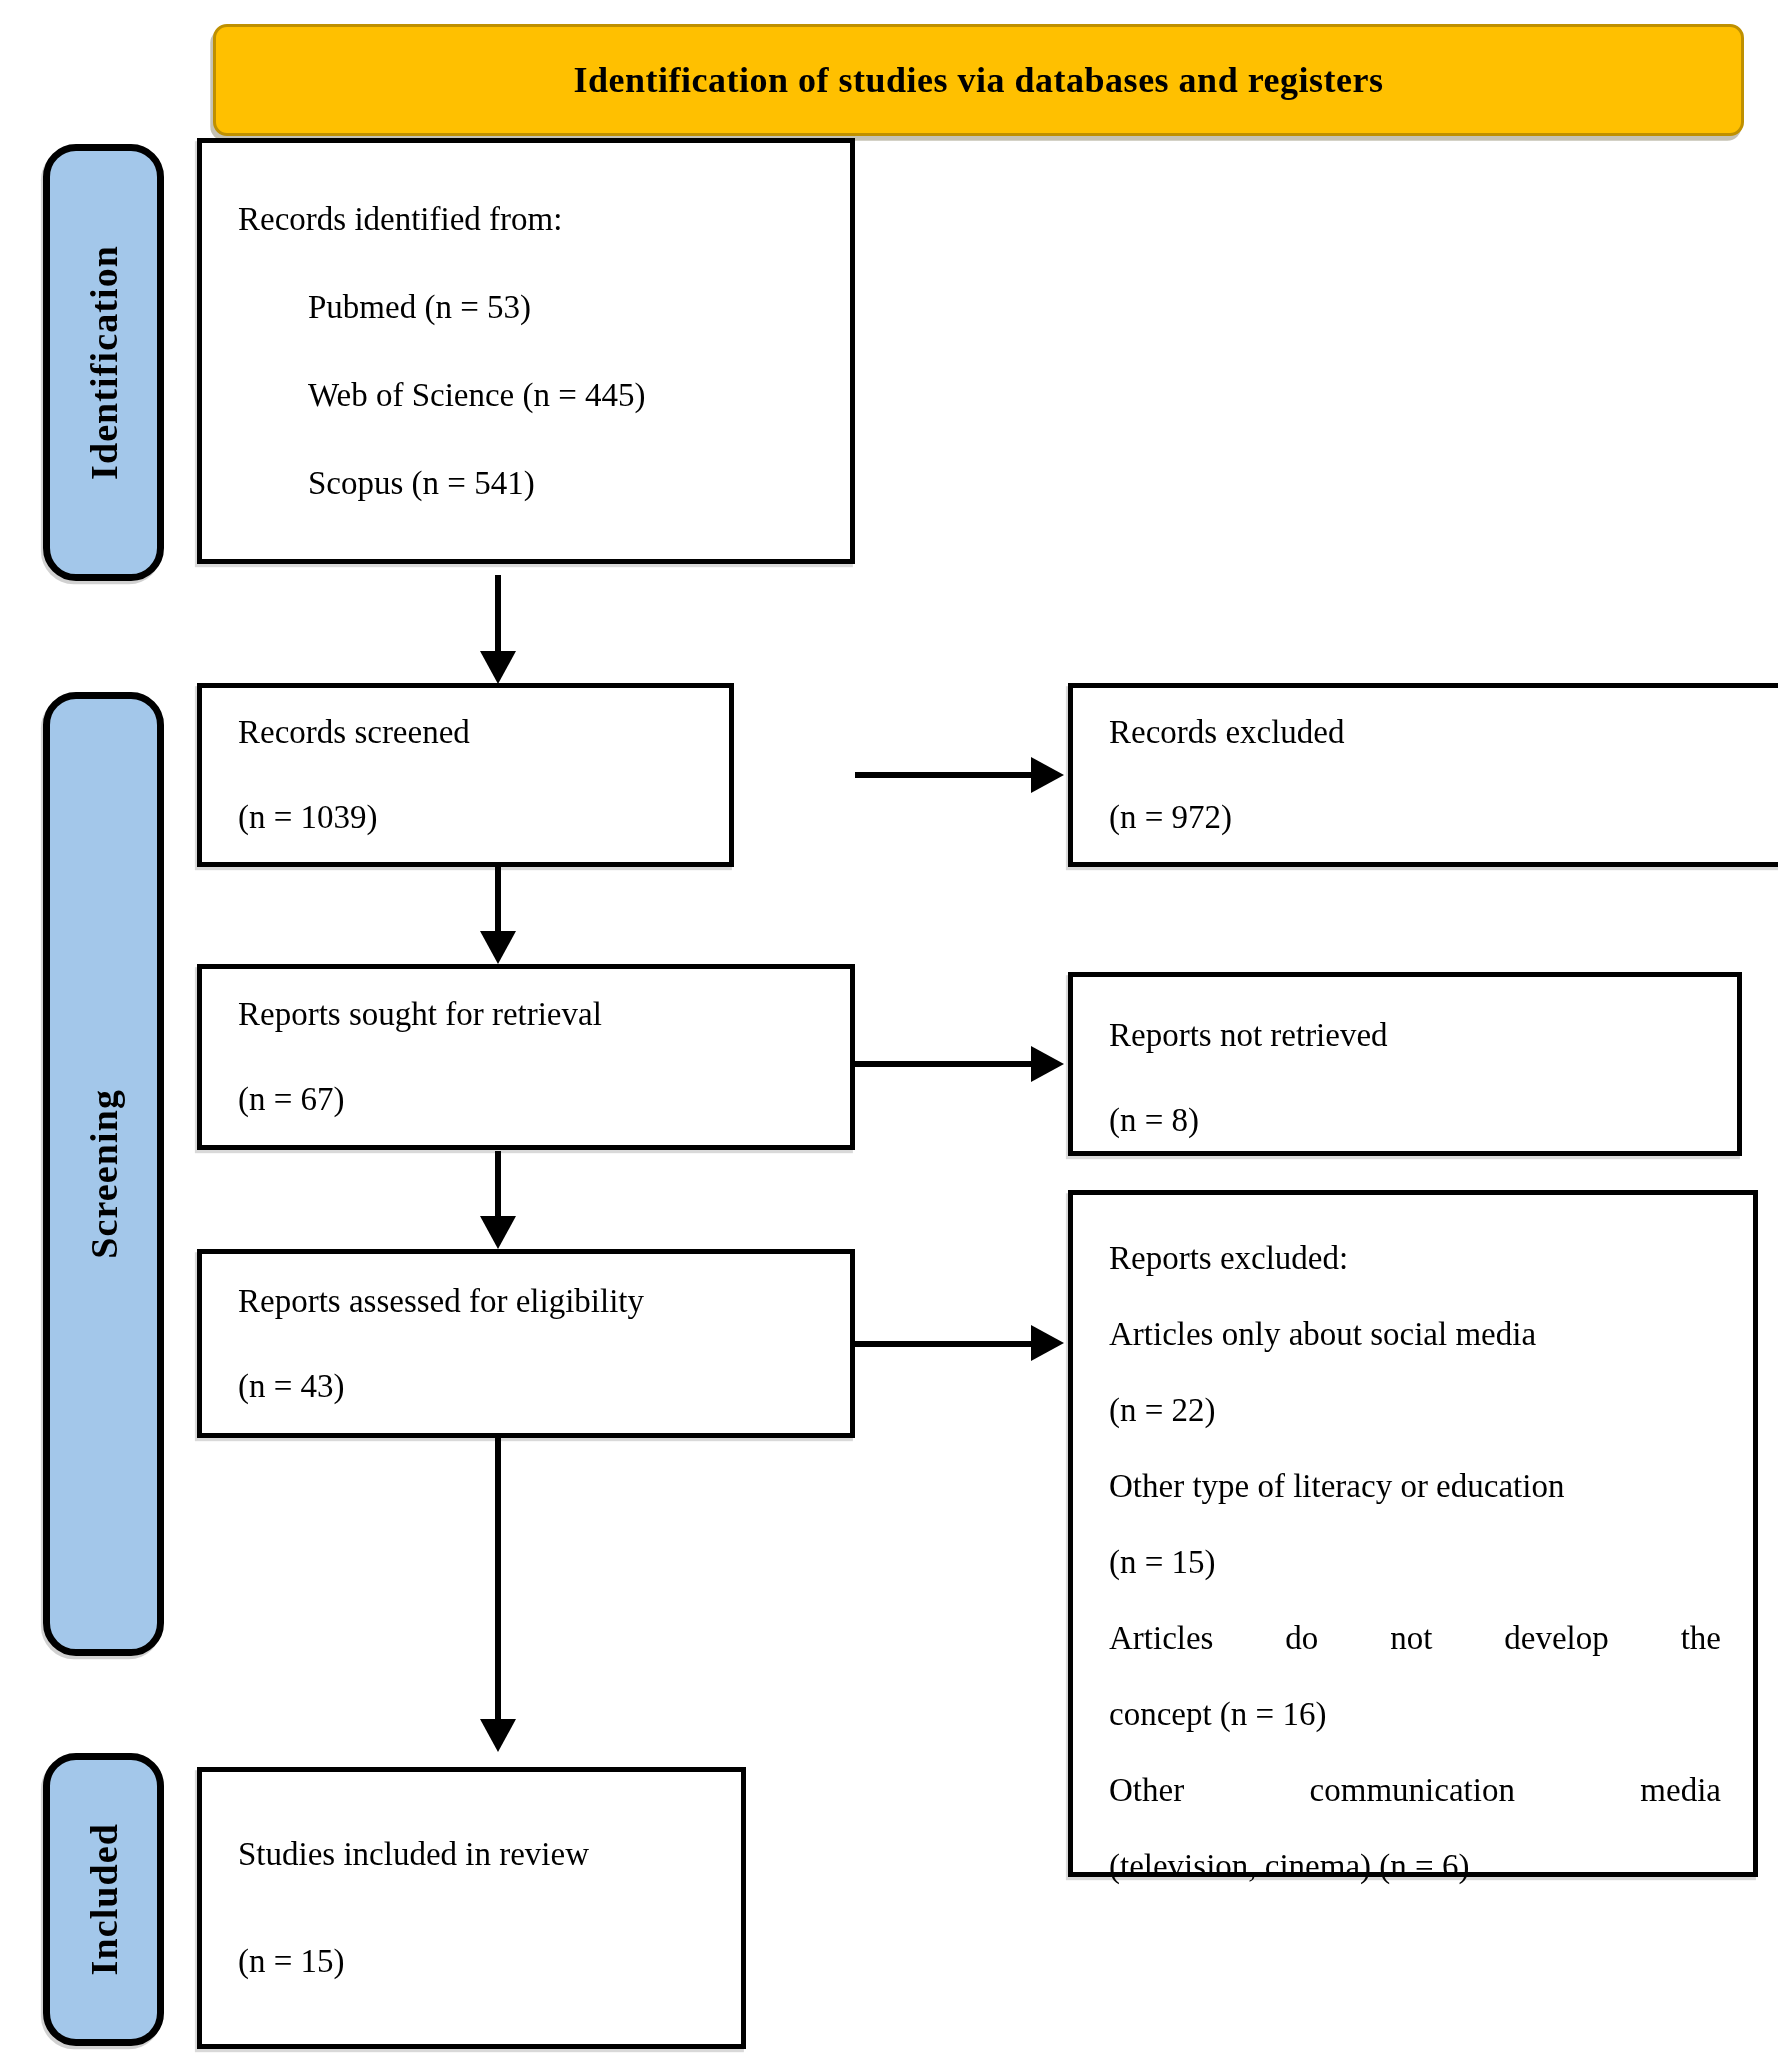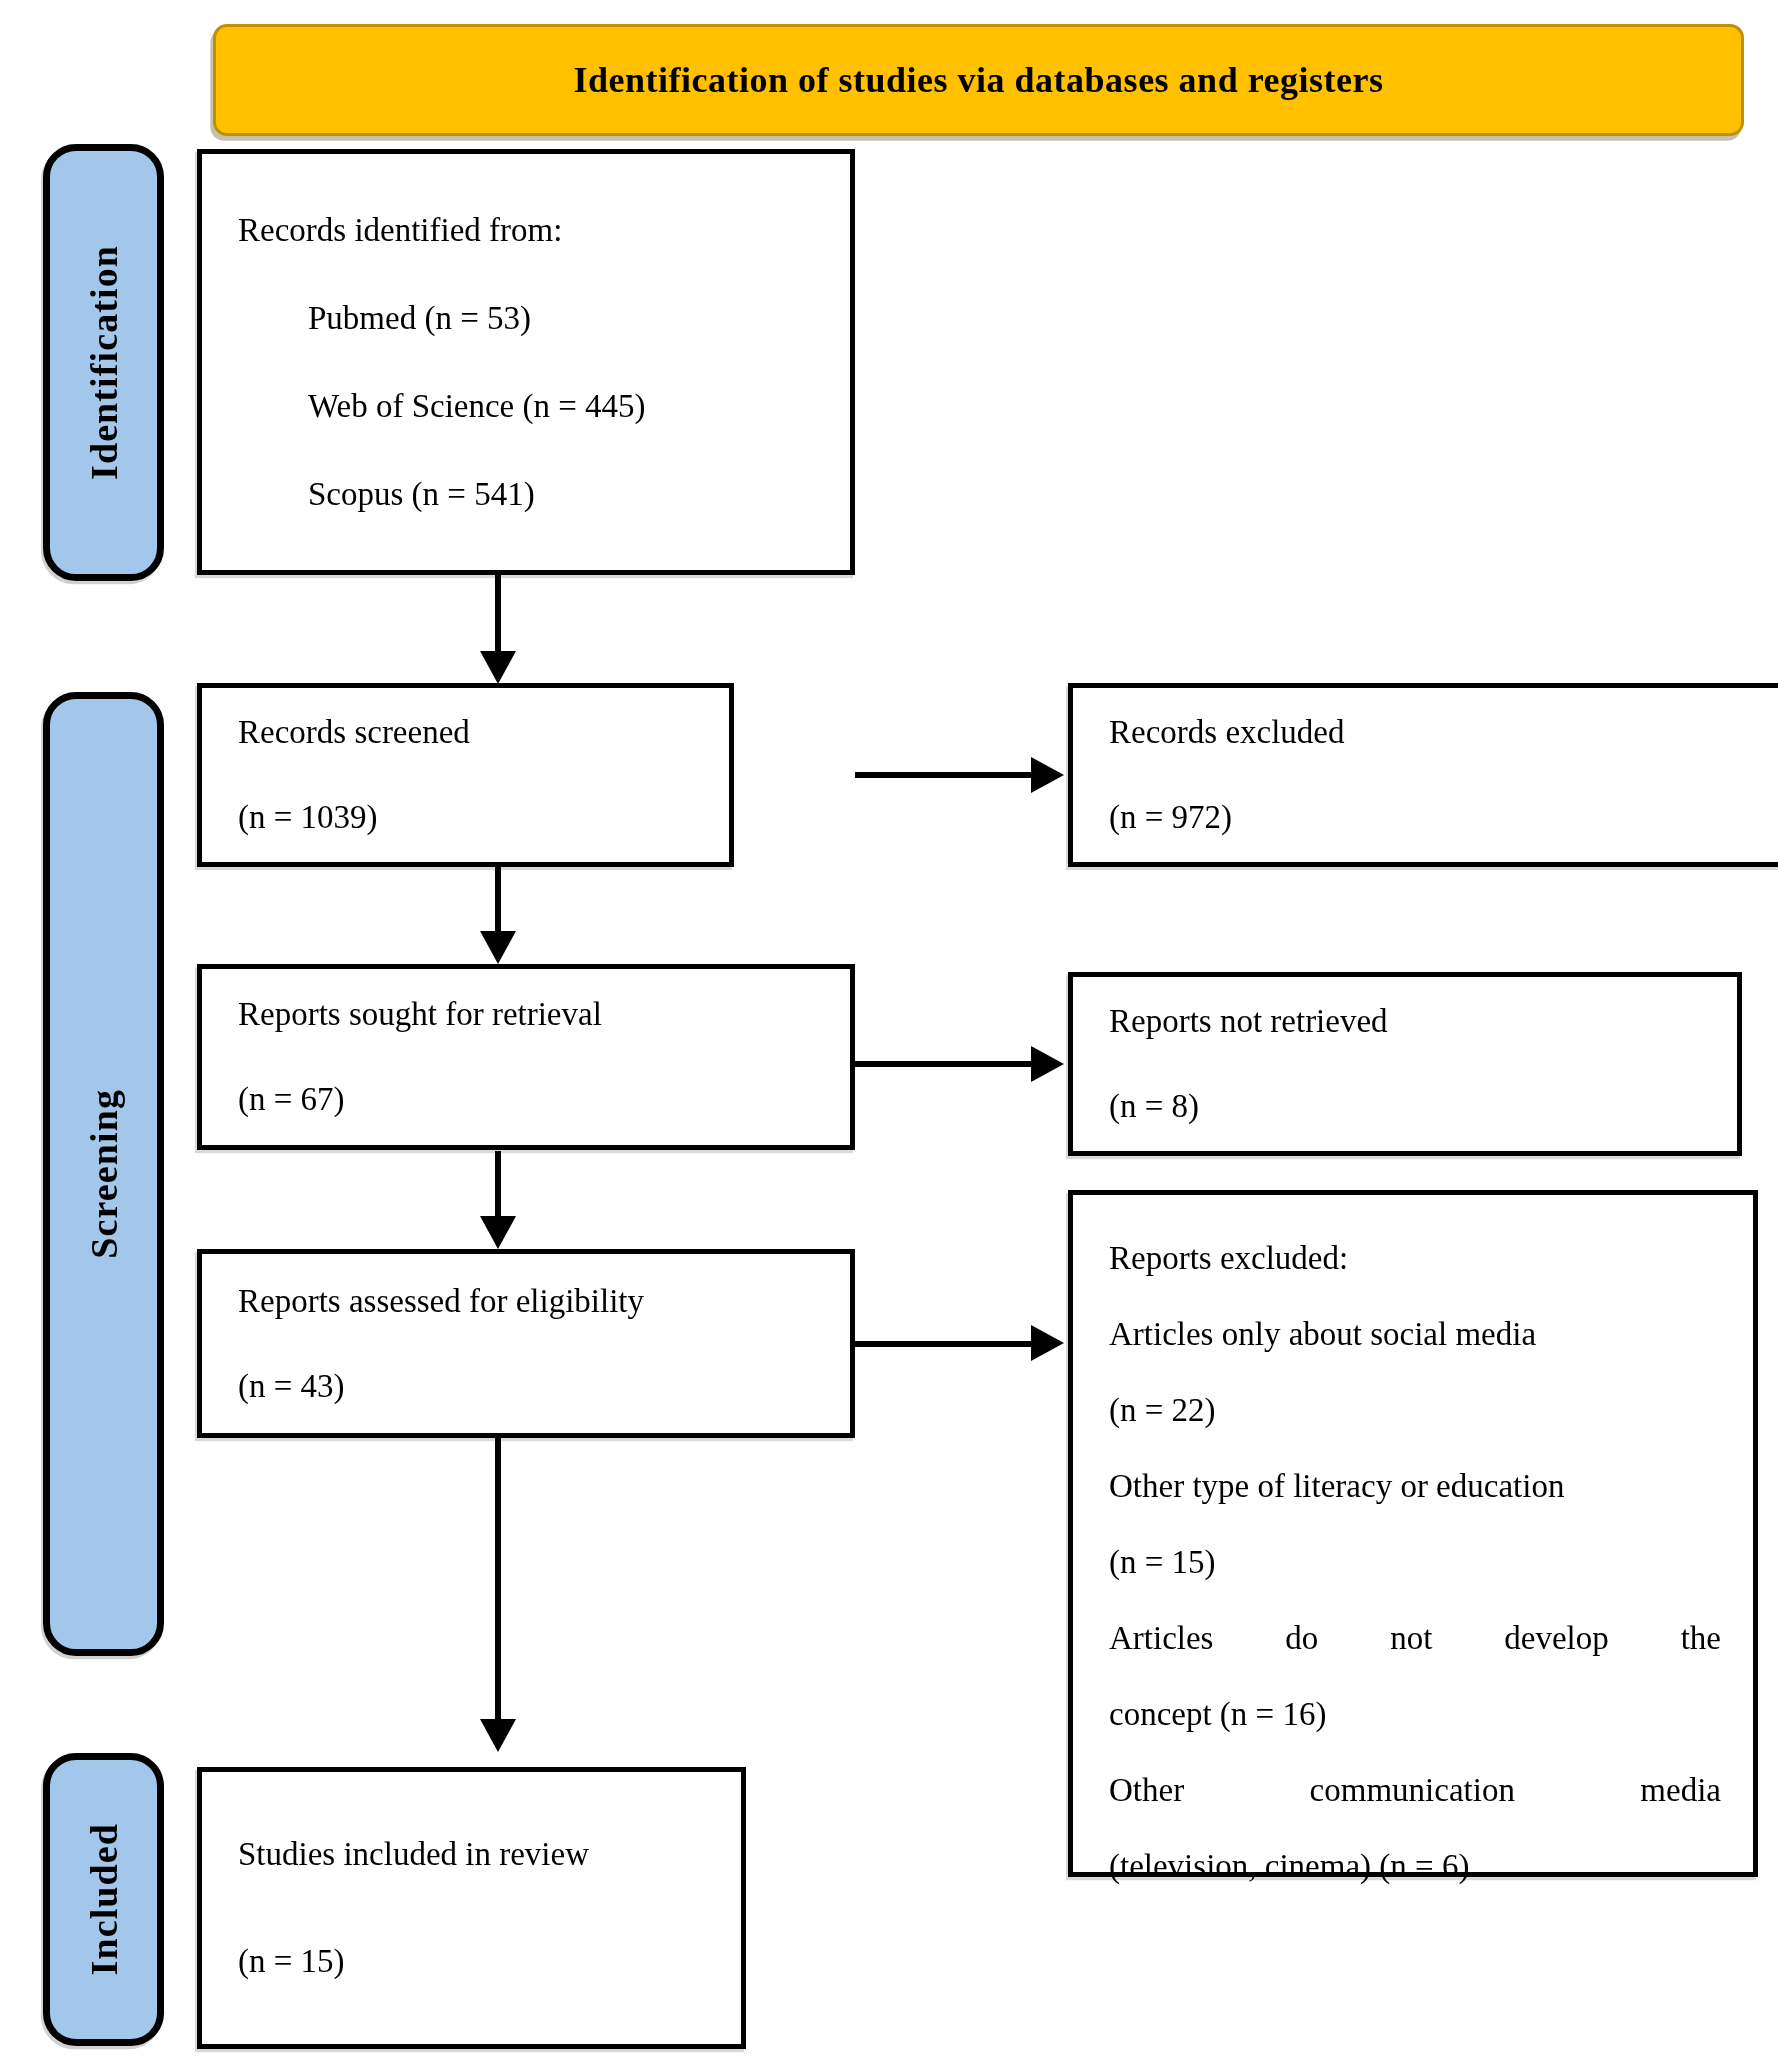--- a/index.html
+++ b/index.html
@@ -51,29 +51,29 @@
     position:absolute;
     background:#ffffff;
     border:5.9px solid var(--box-border);
     box-sizing:border-box;
     display:flex;flex-direction:column;justify-content:center;
     padding:16px 32px 16px 36px;
     font-size:33px;
     box-shadow:-2.1px 3.2px 0 rgba(0,0,0,0.15);
   }
   .fbox .ln{line-height:85px;white-space:nowrap;}
-  .box-records-identified{left:197px;top:149px;width:658px;height:426px;}
+  .box-records-identified{left:197px;top:138px;width:658px;height:426px;}
   .box-records-identified .ln{line-height:88px;}
   .box-records-identified .indent{padding-left:70px;}
   .box-records-screened{left:197px;top:683px;width:537px;height:184px;}
   .box-reports-sought{left:197px;top:964px;width:658px;height:186px;}
   .box-reports-assessed{left:197px;top:1249px;width:658px;height:189px;}
   .box-studies-included{left:197px;top:1767px;width:549px;height:282px;gap:22px;}
   .box-records-excluded{left:1068px;top:683px;width:734px;height:184px;}
-  .box-reports-not-retrieved{left:1068px;top:972px;width:674px;height:184px;}
+  .box-reports-not-retrieved{left:1068px;top:972px;width:674px;height:184px;justify-content:space-between;}
   .box-reports-excluded{left:1068px;top:1190px;width:690px;height:687px;justify-content:flex-start;padding-top:29px;gap:8px;}
   .box-reports-excluded .ln{line-height:68px;}
   .ln.stretch{
     text-align:justify;
     text-align-last:justify;
     white-space:normal;
   }
   
   .arrow-line-v{position:absolute;width:5.9px;background:#000;}
   .arrow-line-h{position:absolute;height:5.9px;background:#000;}

